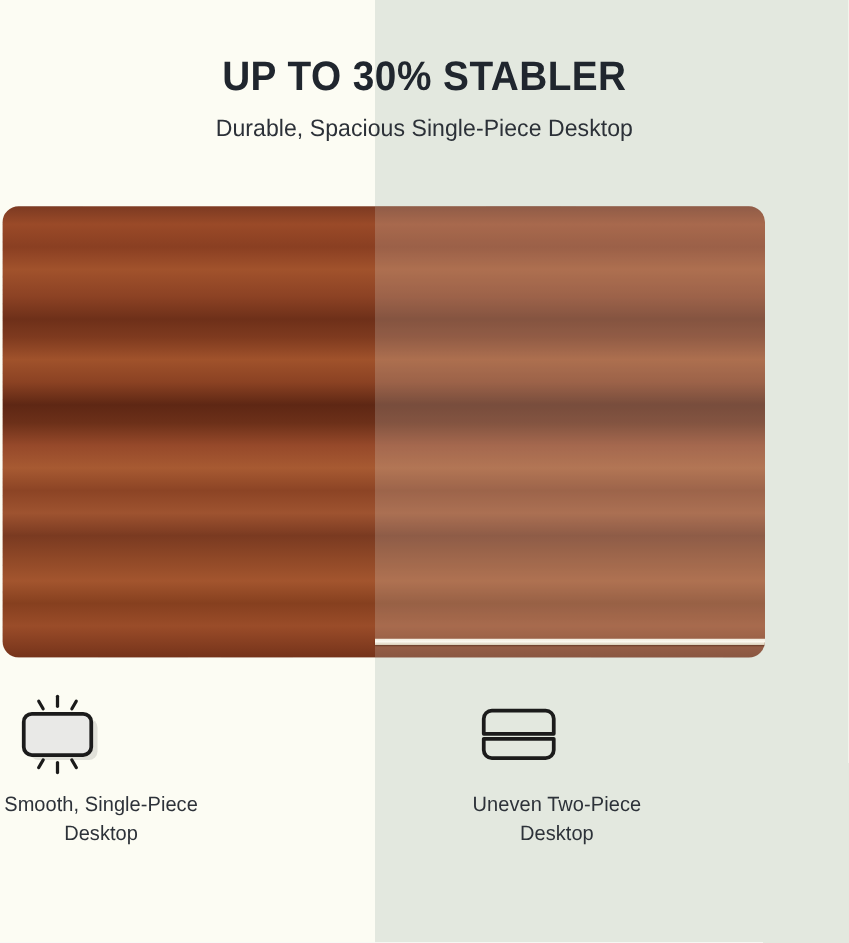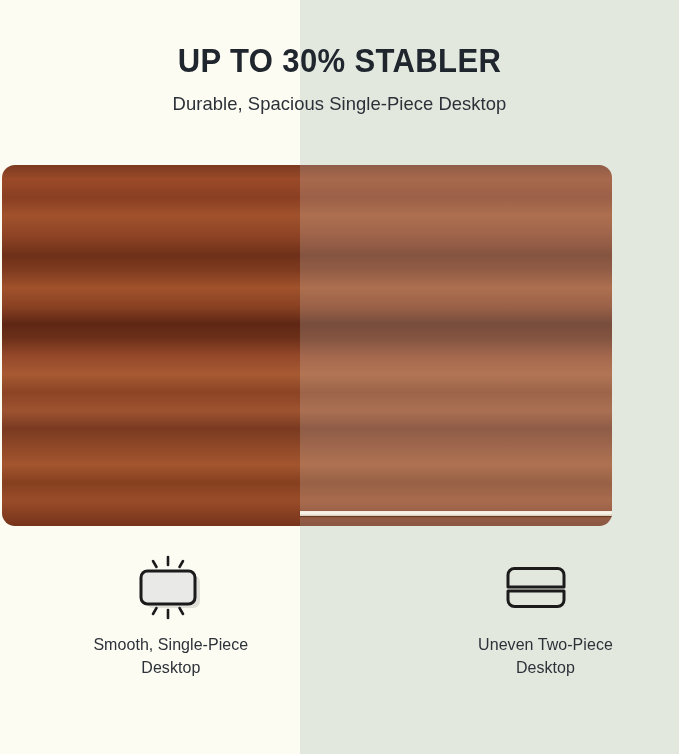--- a/index.html
+++ b/index.html
@@ -171,21 +171,21 @@
     width: 679px;
     height: 209px;
     display: flex;
     z-index: 4;
   }
   .compare-col {
     flex: 0 0 50%;
     width: 50%;
     display: flex;
     flex-direction: column;
-    align-items: center;
+    align-items: flex-start;
   }
   .compare-col.left  { padding-left: 1px; }
   .compare-col.right { padding-left: 35px; }
 
   .icon-slot {
     height: 88px;
     display: flex;
     align-items: center;
     justify-content: center;
   }

